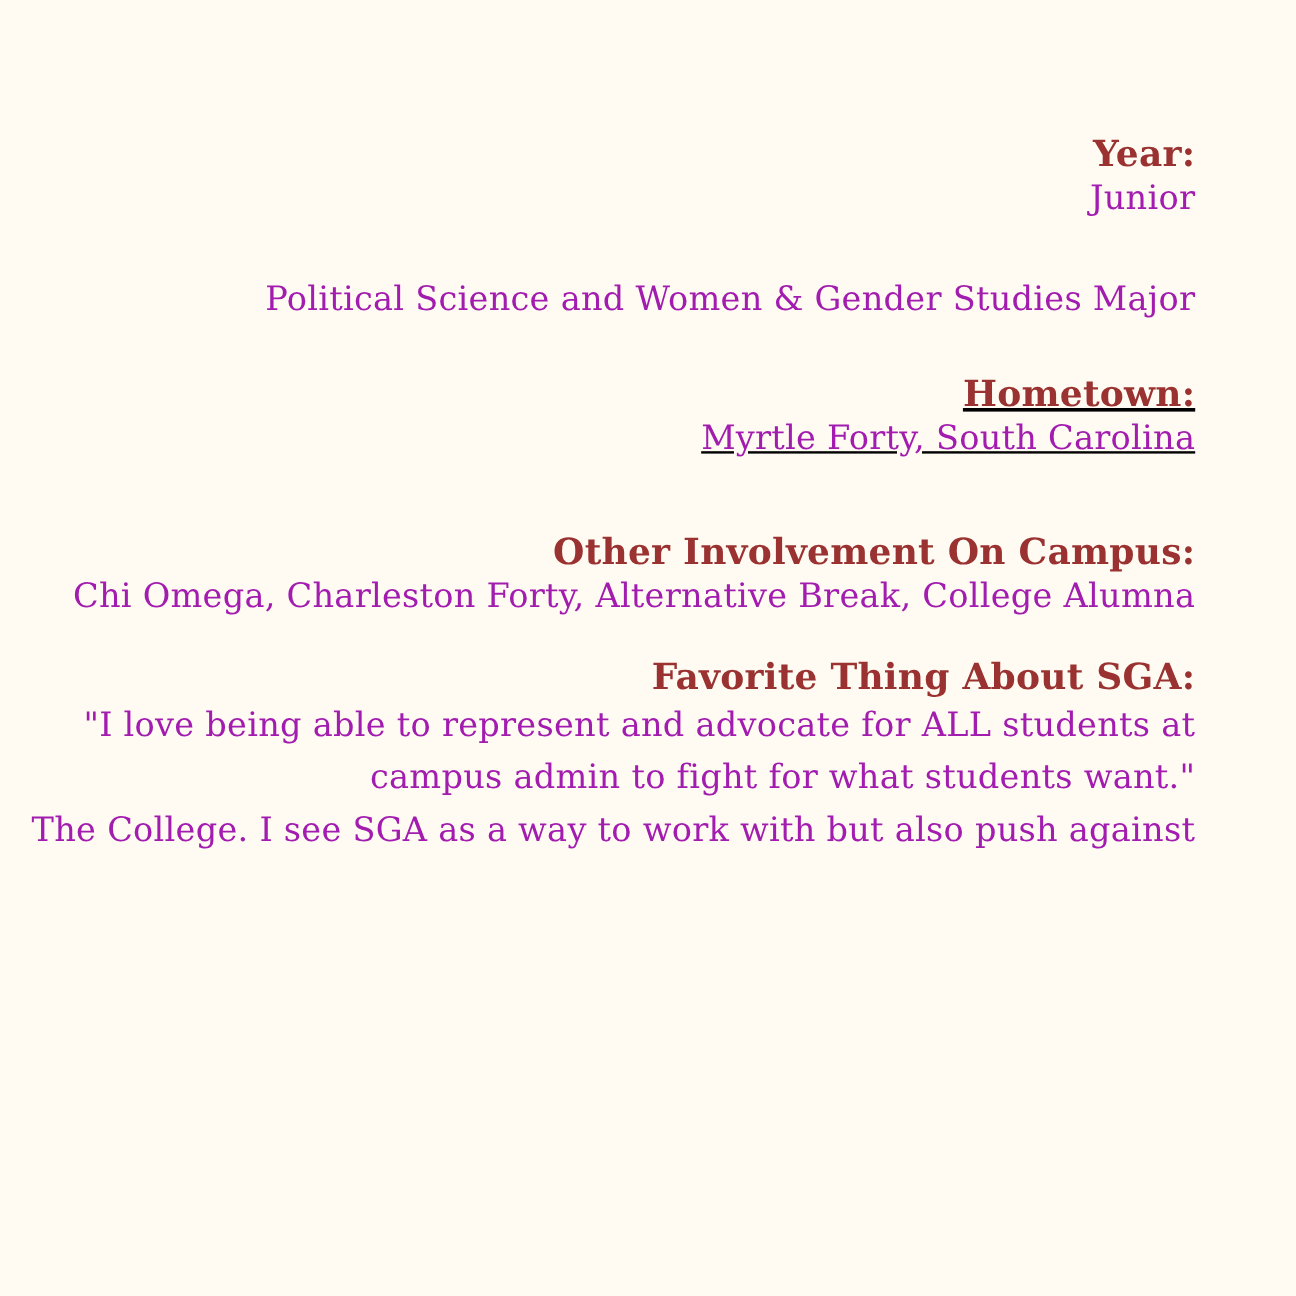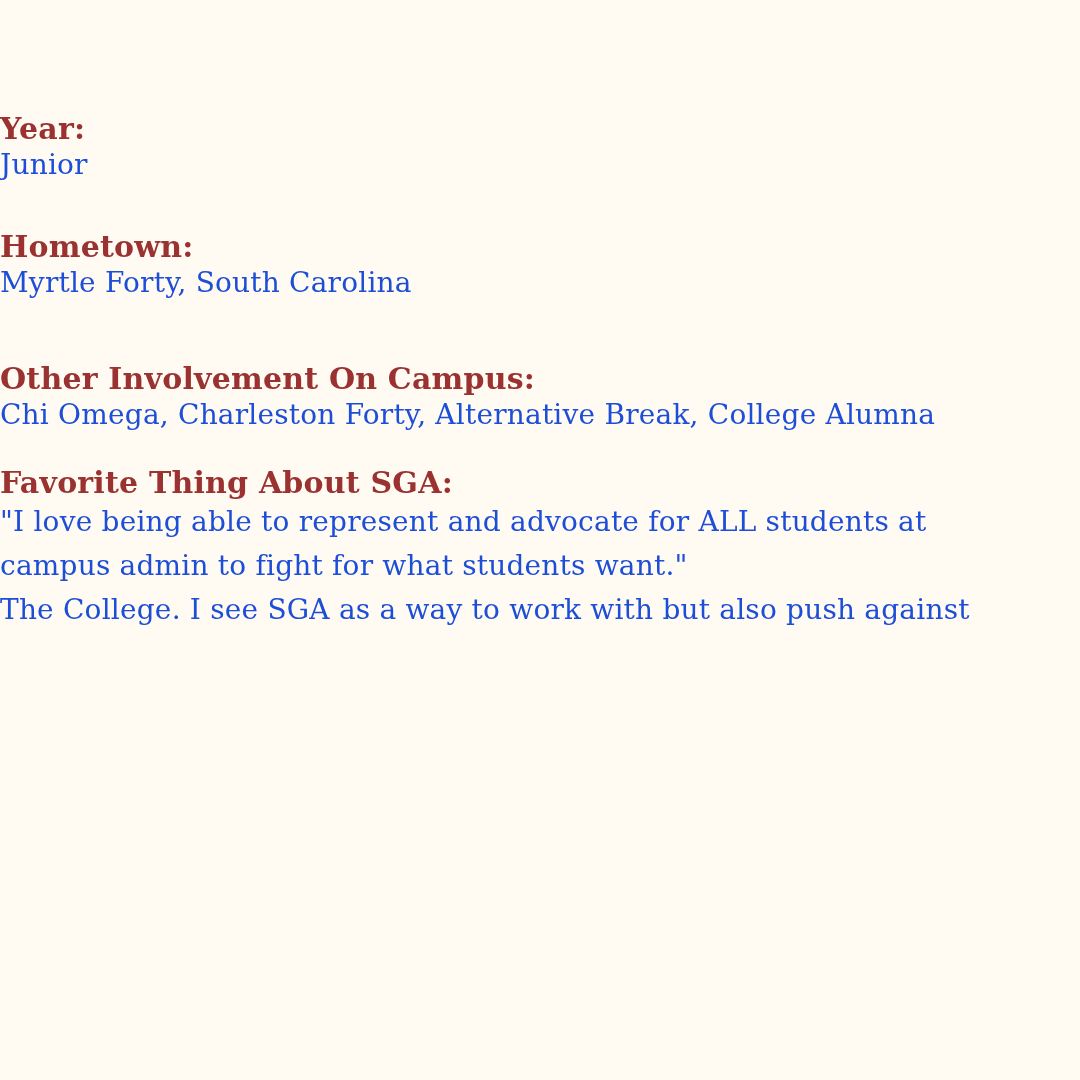--- a/index.html
+++ b/index.html
@@ -12,42 +12,42 @@
     height: 1080px;
     background: #FFFBF2;
     overflow: hidden;
     font-family: "DejaVu Serif", "Liberation Serif", serif;
   }
   .content {
     position: absolute;
     top: 112px;
     left: 0;
     width: 996px;
-    text-align: left;
+    text-align: right;
   }
   .section {
     margin: 0 auto;
   }
   .section-heading {
     font-weight: bold;
     font-size: 30px;
     line-height: 34px;
     color: #9A3231;
     letter-spacing: 0.2px;
   }
   .section-body .body-line {
     font-size: 28px;
     line-height: 38px;
-    color: #1d4ed8;
+    color: #a21caf;
     letter-spacing: 0.2px;
   }
   
   .section-year        { margin-bottom: 46px; }
   .section-studying    { margin-bottom: 44px; }
-  .section-hometown    { margin-bottom: 60px; }
+  .section-hometown    { margin-bottom: 60px; text-decoration: underline; }
   .section-involvement { margin-bottom: 32px; }
   .section-favorite    { margin-bottom: 58px; }
   .section-favorite .section-body .body-line {
     line-height: 44px;
   }
   .section-office .section-body .body-line {
     line-height: 42px;
   }
 </style>
 </head>
@@ -57,20 +57,23 @@
   <div class="content">
 
     <div class="section section-year">
       <div class="section-heading">Year:</div>
       <div class="section-body">
         <div class="body-line">Junior</div>
       </div>
     </div>
 
     <div class="section section-studying">
+      <div class="section-body">
+        <div class="body-line">Political Science and Women &amp; Gender Studies Major</div>
+      </div>
     </div>
 
     <div class="section section-hometown">
       <div class="section-heading">Hometown:</div>
       <div class="section-body">
         <div class="body-line">Myrtle Forty, South Carolina</div>
       </div>
     </div>
 
     <div class="section section-involvement">

